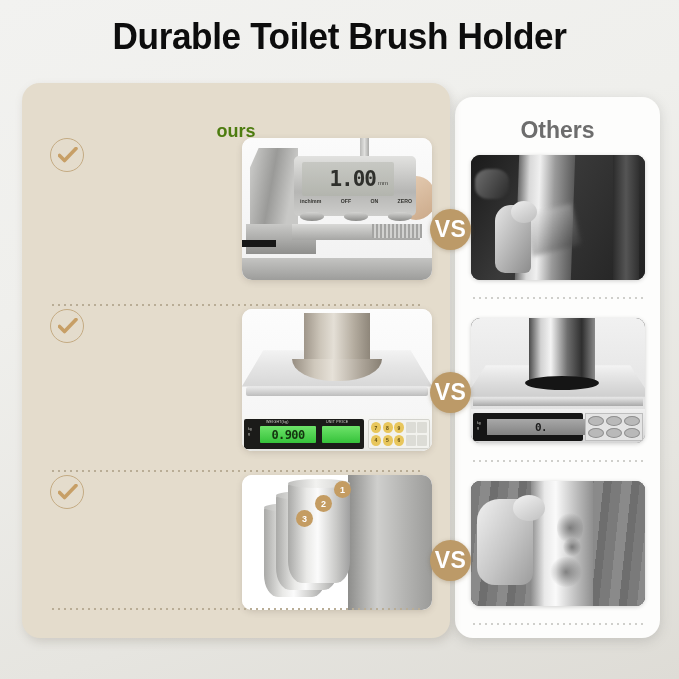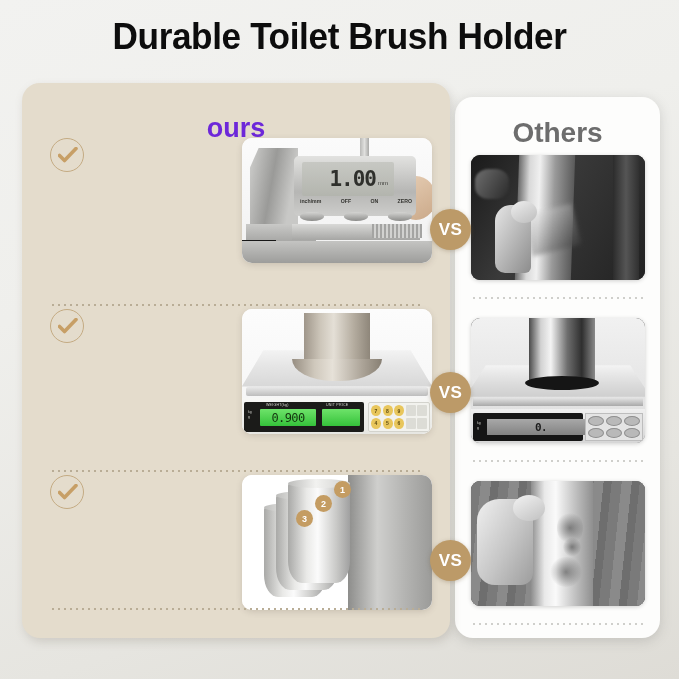--- a/index.html
+++ b/index.html
@@ -55,30 +55,30 @@
     z-index: 1;
   }
 
   .panel-heading {
     position: absolute;
     width: 100%;
     text-align: center;
     font-weight: 700;
   }
   .heading-ours {
-    top: 30px;
+    top: 38px;
     left: 0;
-    font-size: 27px;
-    color: #6d28d9;
+    font-size: 18px;
+    color: #4d7c0f;
     letter-spacing: 0px;
   }
   .heading-others {
     top: 20px;
     left: 0;
-    font-size: 28px;
+    font-size: 23px;
     color: #6d6d6d;
     letter-spacing: 0px;
   }
 
   
   .ours-row {
     position: absolute;
     left: 0;
     width: 428px;
   }
@@ -109,21 +109,21 @@
     letter-spacing: 0.1px;
     white-space: pre-line;
   }
 
   
   .img-card {
     position: absolute;
     left: 220px;
     top: 0;
     width: 190px;
-    height: 125px;
+    height: 142px;
     background: #ffffff;
     border-radius: 10px;
     overflow: hidden;
     box-shadow: 0 2px 6px rgba(100,92,78,0.20);
   }
   .img-card.tall { height: 135px; }
 
   
   .dotted {
     position: absolute;
@@ -149,21 +149,21 @@
   }
 
   
   .vs-badge {
     position: absolute;
     width: 41px;
     height: 41px;
     border-radius: 50%;
     background: #bc9a68;
     color: #ffffff;
-    font-size: 17px;
+    font-size: 23px;
     font-weight: 700;
     display: flex;
     align-items: center;
     justify-content: center;
     letter-spacing: 0.4px;
     z-index: 6;
     box-shadow: 0 1px 4px rgba(120,100,70,0.35);
   }
 
   
@@ -255,21 +255,21 @@
   }
   .sc-lcd {
     position:absolute; top:7px; height:17px; border-radius:1px;
     background:linear-gradient(180deg,#6ee36a,#35c23a);
     display:flex; align-items:center; justify-content:center;
   }
   .sc-lcd.a { left:16px; width:56px; }
   .sc-lcd.b { left:78px; width:38px; }
   .sc-digits {
     font-family:"DejaVu Sans Mono", monospace;
-    font-size:12px; font-weight:400; color:#14350f; letter-spacing:-0.6px;
+    font-size:12px; font-weight:700; color:#14350f; letter-spacing:-0.6px;
   }
   .sc-lcd-label {
     position:absolute; top:1px; font-size:3.6px; color:#d8d8d2; letter-spacing:0.2px;
   }
   .sc-sidelbl { position:absolute; left:4px; top:8px; font-size:3.4px; color:#cfcfc9; line-height:1.6; }
   .sc-keys {
     position:absolute; right:2px; bottom:2px; width:62px; height:30px;
     background:#f2f2ee; border:1px solid #d3d3cd; border-radius:2px;
     display:grid; grid-template-columns:repeat(5,1fr); grid-template-rows:repeat(2,1fr);
     gap:1.5px; padding:2px; box-sizing:border-box;

